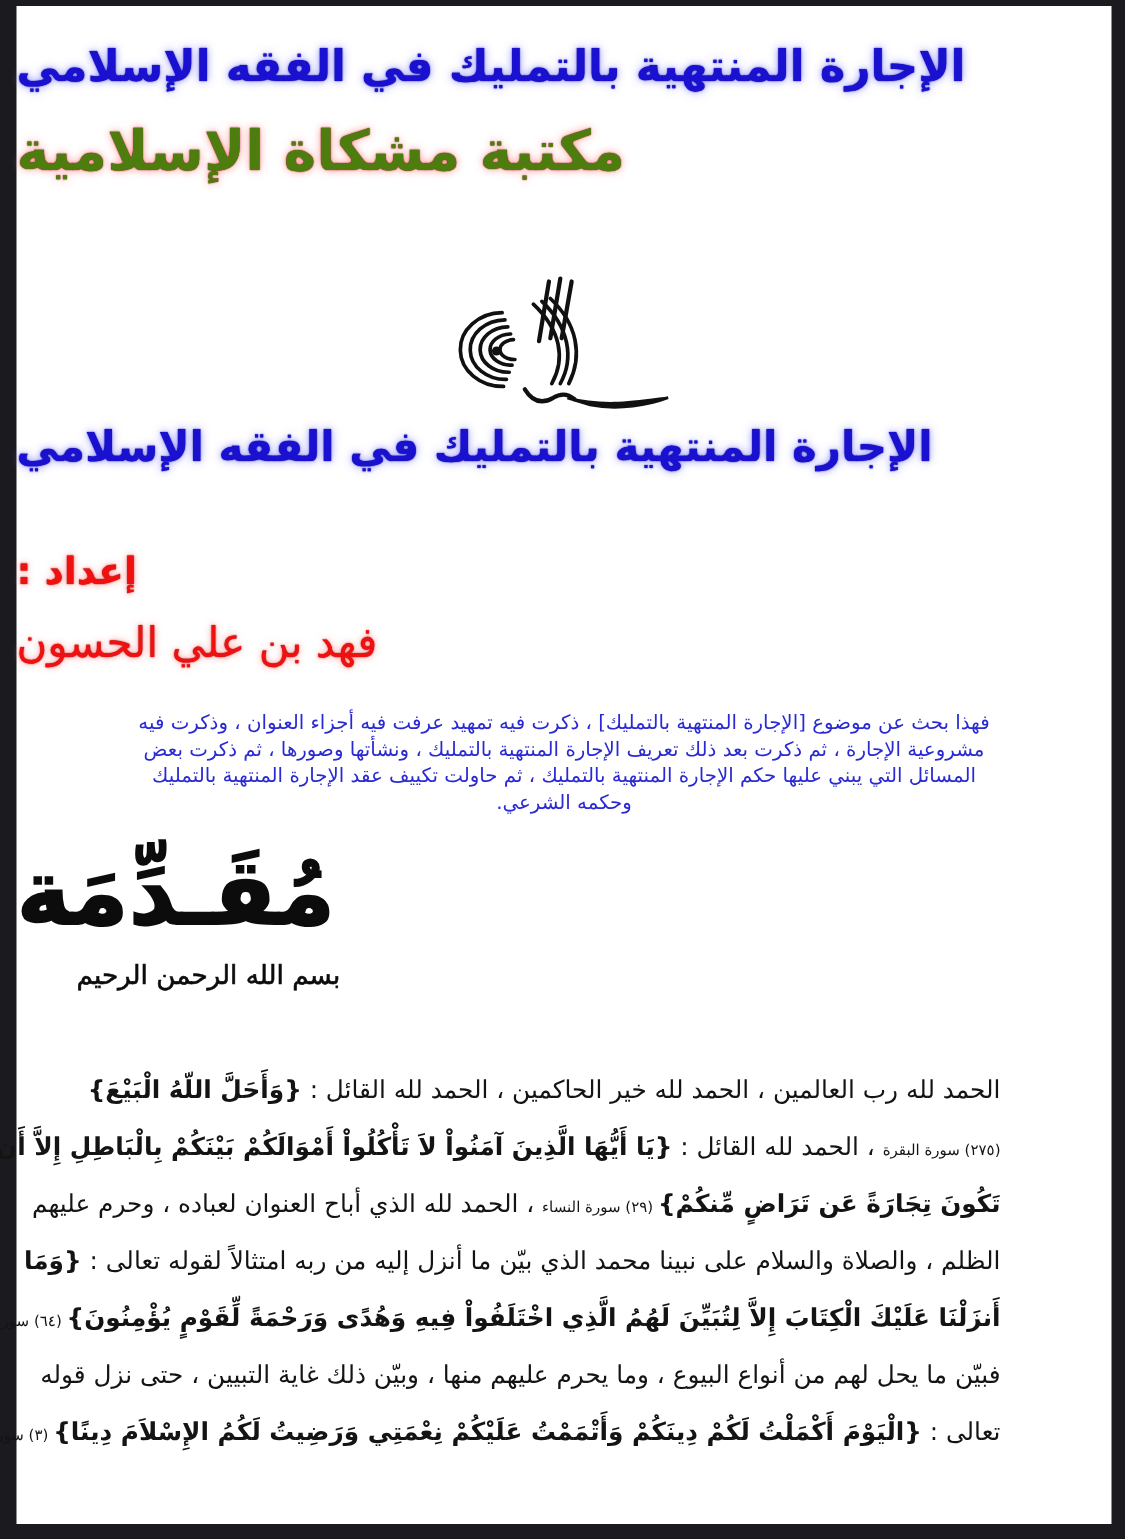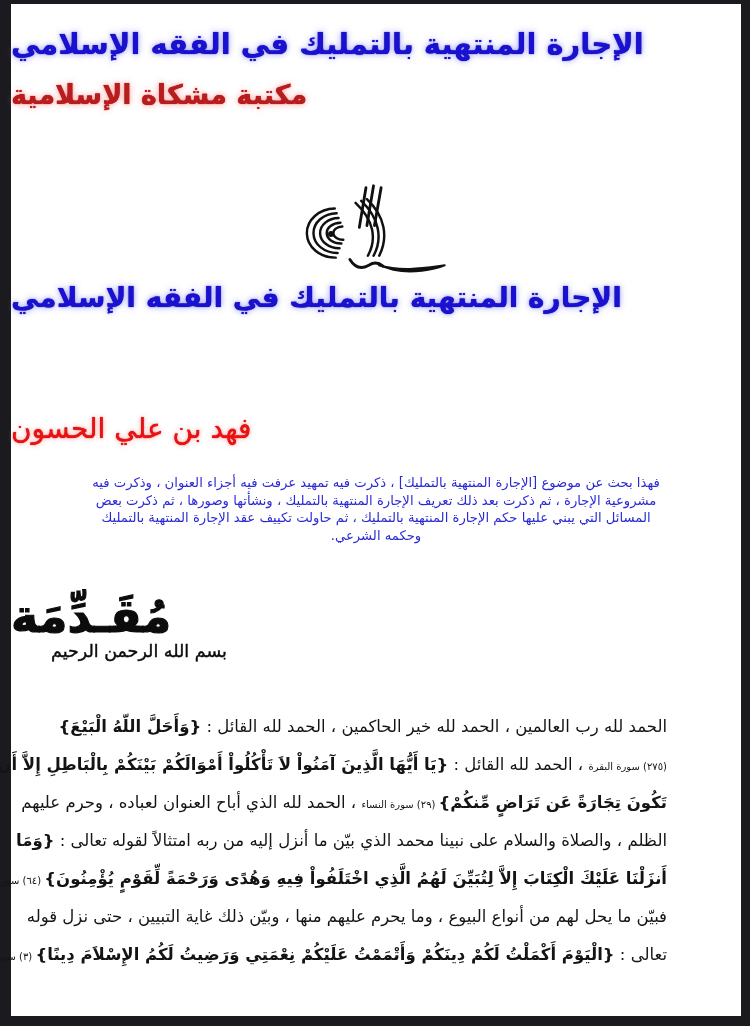--- a/index.html
+++ b/index.html
@@ -14,21 +14,21 @@
   }
   .abs{position:absolute;left:0;right:0;}
   .center{text-align:left;}
 
   .main-title{
     top:23px;font-size:29px;font-weight:bold;color:#1a10d0;
     text-shadow:0 0 1px #000090,0 0 6px rgba(110,110,255,.75);
     letter-spacing:0;
   }
   .library-title{
-    top:75px;font-size:27px;font-weight:bold;color:#b91c1c;
+    top:75px;font-size:37px;font-weight:bold;color:#4d7c0f;
     text-shadow:0 0 1px #900000,0 0 6px rgba(255,120,120,.75);
   }
   .bismillah-wrap{top:178px;display:flex;justify-content:center;}
   .bismillah-wrap svg{transform:translateX(-28px);} 
   .book-title{
     top:277px;font-size:28px;font-weight:bold;color:#1a10d0;
     text-shadow:0 0 1px #000090,0 0 6px rgba(110,110,255,.75);
   }
   .prepared-label{
     top:362px;font-size:25px;font-weight:bold;color:#f01010;
@@ -37,21 +37,21 @@
   .author-name{
     top:408px;font-size:28px;font-weight:normal;color:#f01010;
     text-shadow:0 0 1px #900000,0 0 5px rgba(255,120,120,.75);
   }
   .abstract{
     top:458px;width:584px;margin:12px auto;
     font-size:13.2px;line-height:17.6px;color:#2a2ad4;
     text-align:center;
   }
   .section-heading{
-    top:556px;font-size:46px;font-weight:bold;color:#0c0c0c;margin-top:29px;
+    top:556px;font-size:61px;font-weight:bold;color:#0c0c0c;
     -webkit-text-stroke:1.2px #0c0c0c;
   }
   .basmala{
     top:637px;font-size:17.5px;font-weight:normal;color:#0c0c0c;padding-left:40px;
     -webkit-text-stroke:.4px #0c0c0c;
   }
   .body-text{
     top:704px;padding:0 74px 0 76px;color:#141414;
   }
   .body-line{
@@ -88,20 +88,21 @@
         <path d="M137,4 L130,46" stroke-width="3"></path>
         <path d="M145,6 L138,46" stroke-width="3"></path>
         <path d="M112,82 q8,13 20,6 q8,-5 15,1" stroke-width="3"></path>
         <path d="M142,88 C168,95 190,91 213,88 C200,93 178,97 158,93 Z" stroke-width="2" fill="#111"></path>
       </g>
     </svg>
   </div>
 
   <div class="abs center book-title">الإجارة المنتهية بالتمليك في الفقه الإسلامي</div>
 
+  <div class="abs center prepared-label">إعداد :</div>
 
   <div class="abs center author-name">فهد بن علي الحسون</div>
 
   <div class="abs abstract">فهذا بحث عن موضوع [الإجارة المنتهية بالتمليك] ، ذكرت فيه تمهيد عرفت فيه أجزاء العنوان ، وذكرت فيه مشروعية الإجارة ، ثم ذكرت بعد ذلك تعريف الإجارة المنتهية بالتمليك ، ونشأتها وصورها ، ثم ذكرت بعض المسائل التي يبني عليها حكم الإجارة المنتهية بالتمليك ، ثم حاولت تكييف عقد الإجارة المنتهية بالتمليك وحكمه الشرعي.</div>
 
   <div class="abs center section-heading">مُقَـدِّمَة</div>
 
   <div class="abs center basmala">بسم الله الرحمن الرحيم</div>
 
   <div class="abs body-text">

